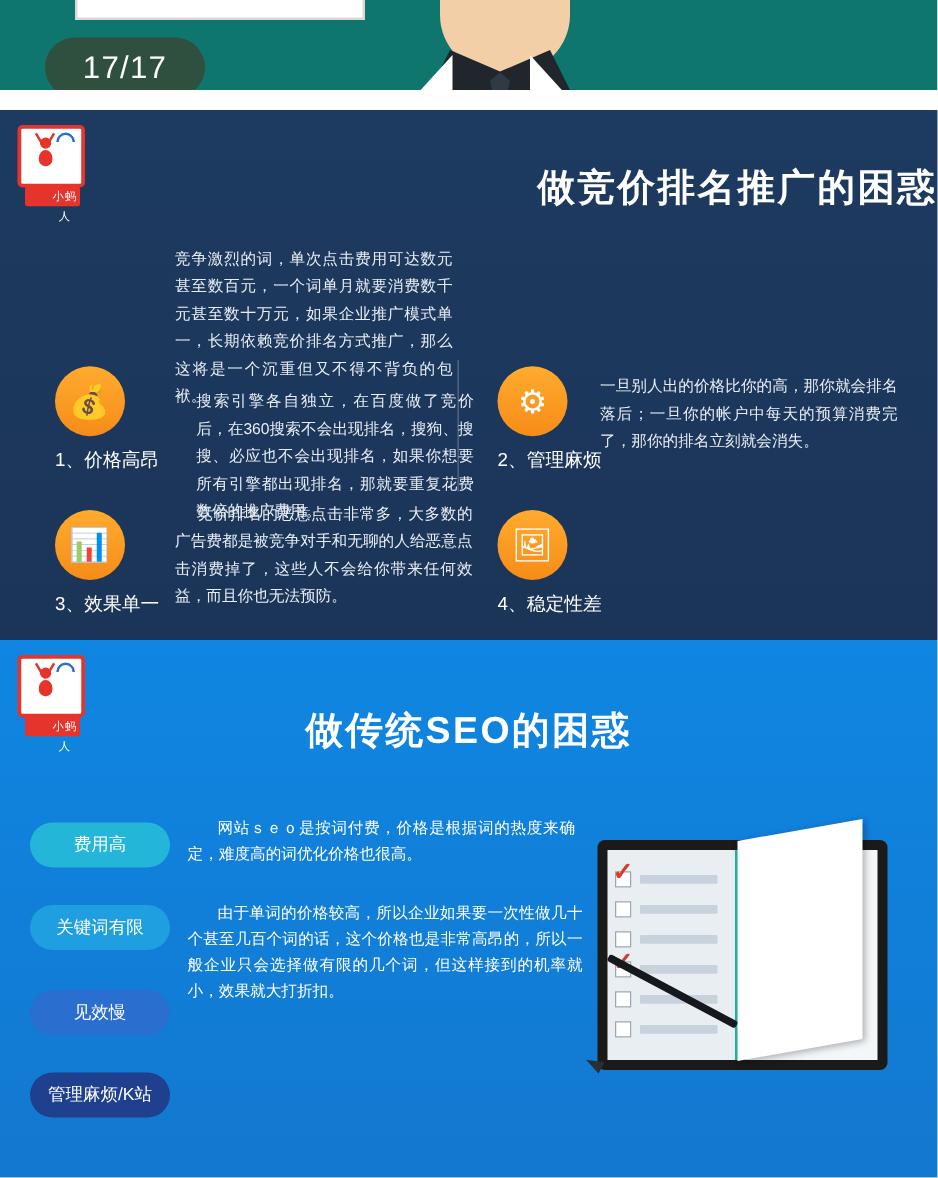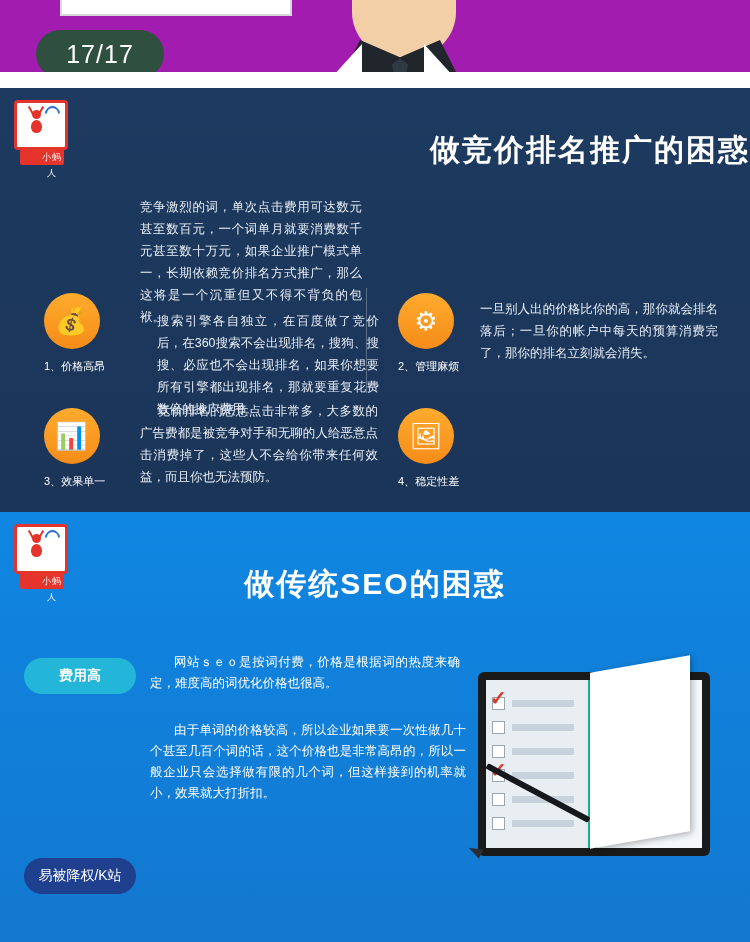--- a/index.html
+++ b/index.html
@@ -13,21 +13,21 @@
   #page {
     position: relative;
     width: 750px; height: 942px;
     overflow: hidden;
   }
 
   
   .top-band {
     position: absolute; top: 0; left: 0;
     width: 750px; height: 72px;
-    background: #a21caf;
+    background: #0f766e;
     overflow: hidden;
   }
   .top-white-card {
     position: absolute; top: -14px; left: 60px;
     width: 232px; height: 30px;
     background: #ffffff;
     border: 2px solid #d8d8d8;
   }
   .page-pill {
     position: absolute; top: 30px; left: 36px;
@@ -145,21 +145,21 @@
     border-radius: 50%;
     background: linear-gradient(180deg, #ffab2e 0%, #f68c18 100%);
     display: flex; align-items: center; justify-content: center;
     color: #ffffff;
     font-size: 26px;
     line-height: 1;
   }
   .feat-label {
     margin-top: 10px;
     color: #ffffff;
-    font-size: 11px;
+    font-size: 15px;
     white-space: nowrap;
   }
 
   .para {
     position: absolute;
     color: #e8eef6;
     font-size: 12.5px;
     line-height: 22px;
     text-align: justify;
   }
@@ -360,22 +360,24 @@
           <i class="b2"></i>
           <i class="a1"></i>
           <i class="a2"></i>
       </div>
       <div class="logo-wave"></div>
       <div class="logo-text">小蚂人</div>
     </div>
 
     <div class="sec2-title">做传统SEO的困惑</div>
 
-    <div class="tag c0" style="top:146px;font-weight:bold;">费用高</div>
-    <div class="tag c3" style="top:346px;">易被降权/K站</div>
+    <div class="tag c0" style="top:146px;">费用高</div>
+    <div class="tag c1" style="top:212px;">关键词有限</div>
+    <div class="tag c2" style="top:280px;">见效慢</div>
+    <div class="tag c3" style="top:346px;">管理麻烦/K站</div>
 
     <div class="sec2-para" style="top:140px; left:150px; width:310px;">网站ｓｅｏ是按词付费，价格是根据词的热度来确定，难度高的词优化价格也很高。</div>
     <div class="sec2-para" style="top:208px; left:150px; width:316px;">由于单词的价格较高，所以企业如果要一次性做几十个甚至几百个词的话，这个价格也是非常高昂的，所以一般企业只会选择做有限的几个词，但这样接到的机率就小，效果就大打折扣。</div>
     <div class="sec2-para" style="top:258px; left:150px; width:316px; top:260px;"></div>
 
   </div>
 
   <div class="book">
     <div class="book-cover"></div>
     <div class="book-pageL">

